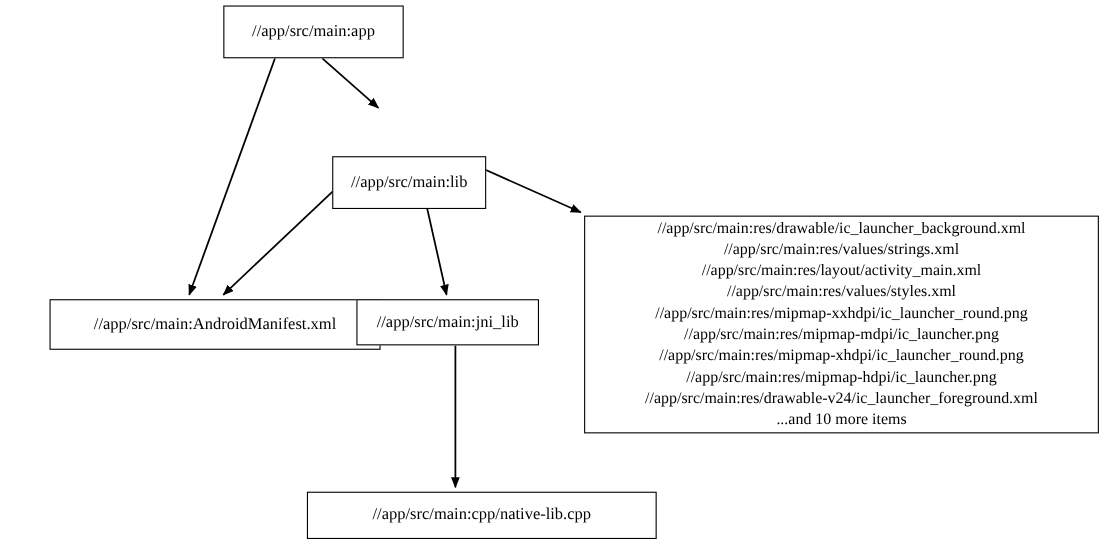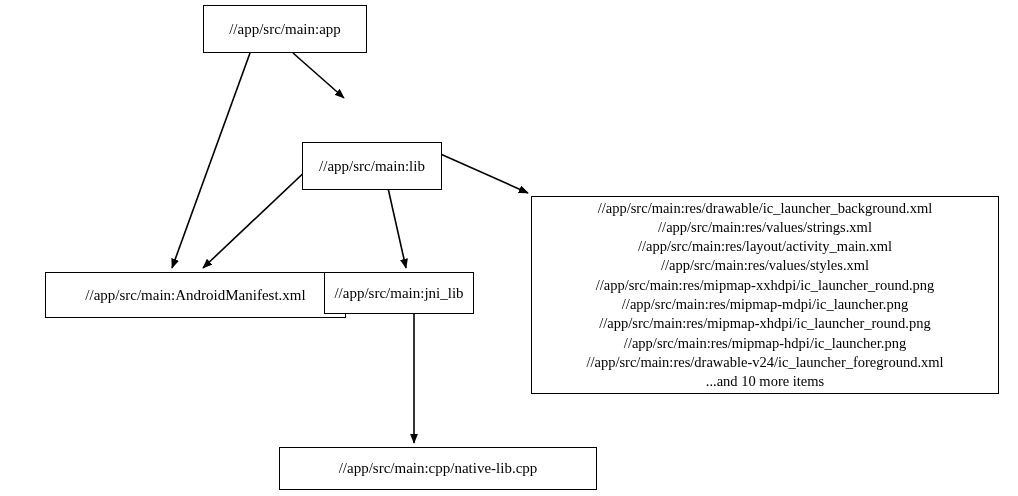--- a/index.html
+++ b/index.html
@@ -47,21 +47,21 @@
     display: block;
     width: 100%;
     text-align: center;
     white-space: pre;
   }
 
   
   #node-app        { left: 203px; top: 5px;   width: 164px; height: 48px; }
   #node-lib        { left: 302px; top: 100px; width: 140px; height: 48px; margin-top: 42px; }
   #node-manifest   { left: 3px;   top: 272px; width: 301px; height: 46px; margin-left: 42px; }
-  #node-jnilib     { left: 324px; top: 272px; width: 150px; height: 42px; }
+  #node-jnilib     { left: 324px; top: 272px; width: 166px; height: 42px; }
   #node-res        { left: 531px; top: 196px; width: 468px; height: 198px;
                      font-size: 14.5px; line-height: 19.3px; }
   #node-cpp        { left: 279px; top: 447px; width: 318px; height: 43px; }
 </style>
 </head>
 <body>
 
 <div id="graph-canvas">
 
   <svg class="edge-layer" width="1018" height="496" viewBox="0 0 1018 496" xmlns="http://www.w3.org/2000/svg">

